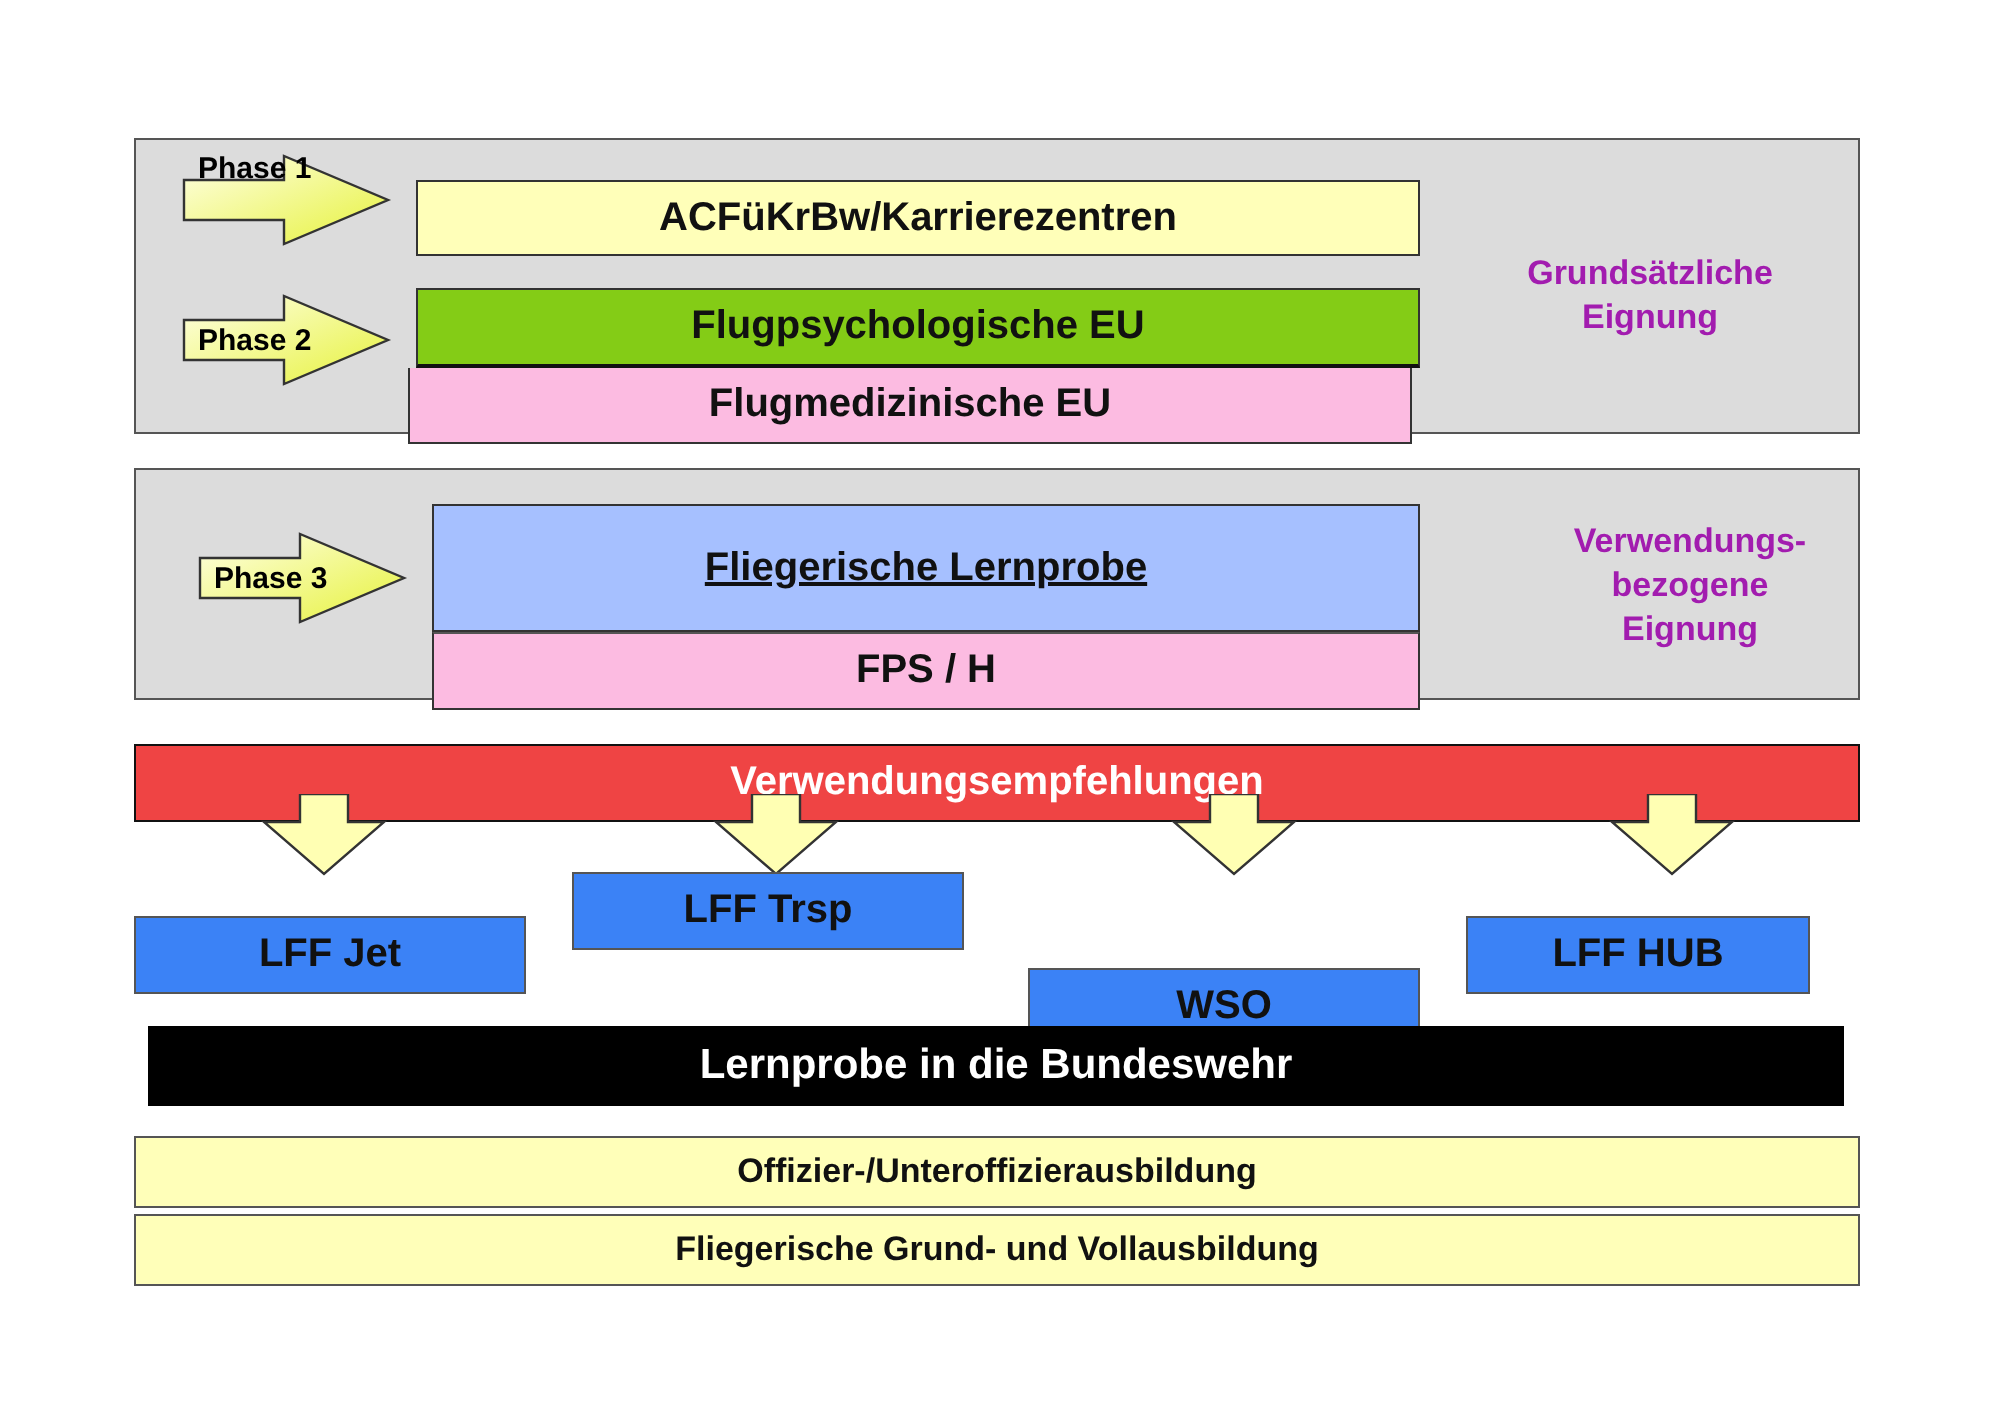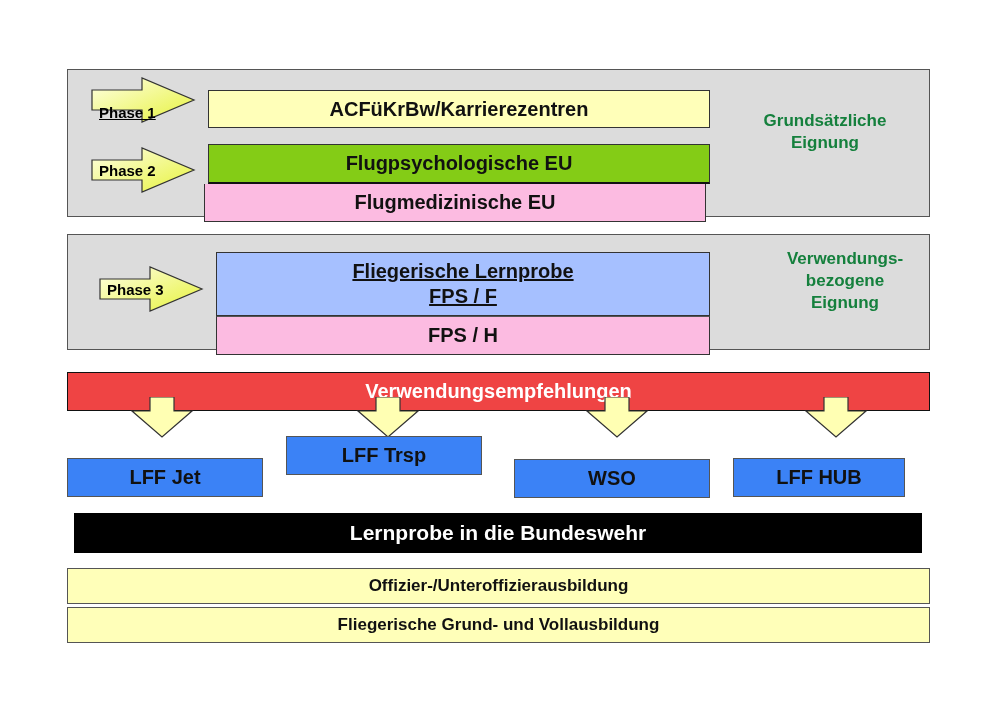--- a/index.html
+++ b/index.html
@@ -8,21 +8,21 @@
   .abs { position: absolute; box-sizing: border-box; }
   .panel { background: #dcdcdc; border: 1px solid #555; }
   .box { border: 1.5px solid #333; display: flex; align-items: center; justify-content: center; text-align: center; margin-top: 13px; }
   .yellow { background: #ffffb9; }
   .blue { background: #84cc16; }
   .blue2 { background: #a6c0ff; text-decoration: underline; }
   .pink { background: #fcbbe1; }
   .green { background: #3b82f6; border: 1.5px solid #555; }
   .dark { background: #ef4444; color: #fff; border: 1px solid #111; }
   .black { background: #000; color: #fff; }
-  .side { display: flex; align-items: flex-start; justify-content: center; text-align: center; line-height: 1.3; font-size: 17px; color: #15803d; }
+  .side { display: flex; align-items: flex-end; justify-content: center; text-align: center; line-height: 1.3; font-size: 17px; color: #a21caf; }
   .phase-arrow { position: absolute; }
   .phase-arrow svg { position: absolute; left: 0; top: 0; }
   .phase-label { position: absolute; font-size: 15px; color: #000; }
   .down-arrow { position: absolute; }
 </style>
 </head>
 <body>
 
 <div class="abs panel" style="left:67px; top:69px; width:863px; height:148px;"></div>
 
@@ -45,42 +45,41 @@
 <div class="phase-arrow" style="left:90px; top:76px; width:110px; height:48px;">
   <svg width="110" height="48">
     <defs>
       <linearGradient id="ag1" x1="0" y1="0" x2="1" y2="1">
         <stop offset="0" stop-color="#ffffe6"></stop>
         <stop offset="1" stop-color="#e6f23a"></stop>
       </linearGradient>
     </defs>
     <polygon points="2,14 52,14 52,2 104,24 52,46 52,34 2,34" fill="url(#ag1)" stroke="#333" stroke-width="1.2"></polygon>
   </svg>
-  <span class="phase-label" style="left:9px; top:28px;text-decoration:underline;">Phase 1</span>
+  <span class="phase-label" style="left:9px; top:0;">Phase 1</span>
 </div>
 
 <div class="phase-arrow" style="left:90px; top:146px; width:110px; height:48px;">
   <svg width="110" height="48">
     <defs>
       <linearGradient id="ag2" x1="0" y1="0" x2="1" y2="1">
         <stop offset="0" stop-color="#ffffe6"></stop>
         <stop offset="1" stop-color="#e6f23a"></stop>
       </linearGradient>
     </defs>
     <polygon points="2,14 52,14 52,2 104,24 52,46 52,34 2,34" fill="url(#ag2)" stroke="#333" stroke-width="1.2"></polygon>
   </svg>
   <span class="phase-label" style="left:9px; top:16px;">Phase 2</span>
 </div>
 
 <div class="abs panel" style="left:67px; top:234px; width:863px; height:116px;"></div>
 
 <div class="abs box blue2" style="left:216px; top:239px; width:494px; height:64px; font-size:20px; line-height:1.25;">
   <div>
     <div>Fliegerische Lernprobe</div>
-    <div>FPS / F</div>
   </div>
 </div>
 <div class="abs box pink" style="left:216px; top:303px; width:494px; height:39px; font-size:20px; border-top:1px solid #555;">
   <span>FPS / H</span>
 </div>
 <div class="abs side" style="left:760px; top:248px; width:170px; height:78px;">
   <div>
     <div>Verwendungs-</div>
     <div>bezogene</div>
     <div>Eignung</div>
@@ -116,21 +115,21 @@
 <svg class="down-arrow" style="left:802px; top:397px;" width="70" height="42">
   <polygon points="22,0 46,0 46,14 64,14 34,40 4,14 22,14" fill="#ffffb3" stroke="#333" stroke-width="1.2"></polygon>
 </svg>
 
 <div class="abs box green" style="left:67px; top:445px; width:196px; height:39px; font-size:20px;">
   <span>LFF Jet</span>
 </div>
 <div class="abs box green" style="left:286px; top:423px; width:196px; height:39px; font-size:20px;">
   <span>LFF Trsp</span>
 </div>
-<div class="abs box green" style="left:514px; top:446px; width:196px; height:39px; font-size:20px;">
+<div class="abs box green" style="left:514px; top:471px; width:196px; height:39px; font-size:20px;">
   <span>WSO</span>
 </div>
 <div class="abs box green" style="left:733px; top:445px; width:172px; height:39px; font-size:20px;">
   <span>LFF HUB</span>
 </div>
 
 <div class="abs box black" style="left:74px; top:500px; width:848px; height:40px; font-size:21px; border:none;">
   <span>Lernprobe in die Bundeswehr</span>
 </div>
 

